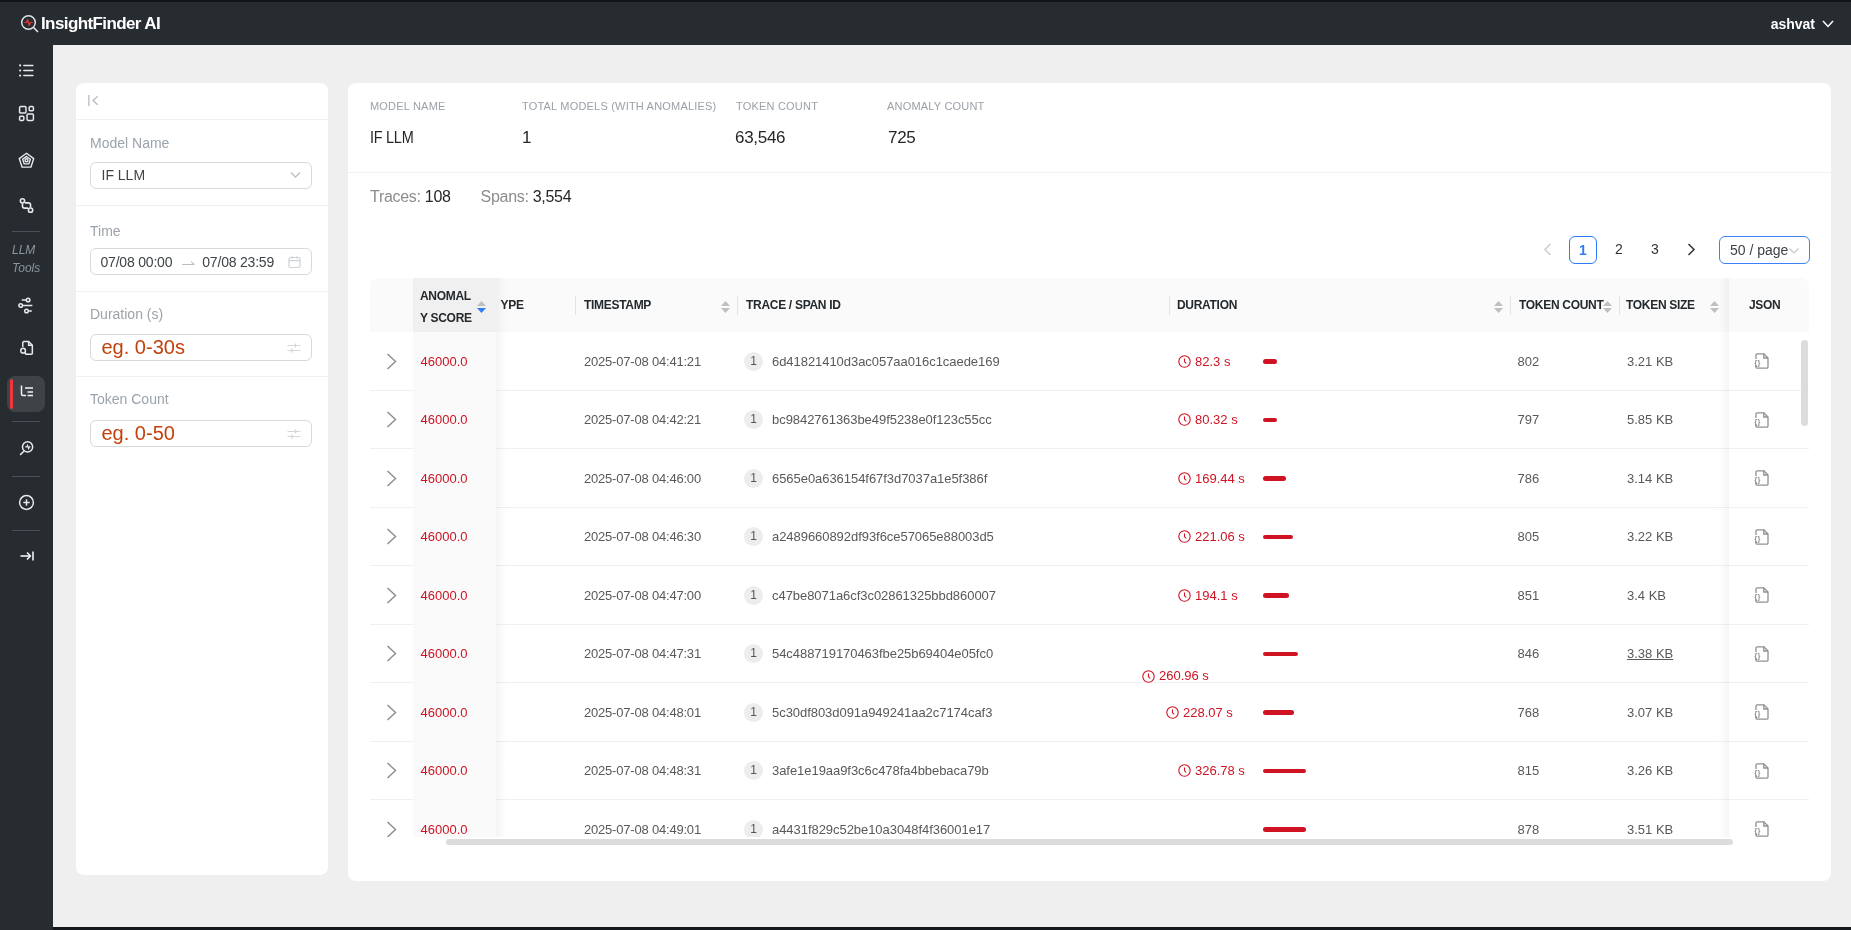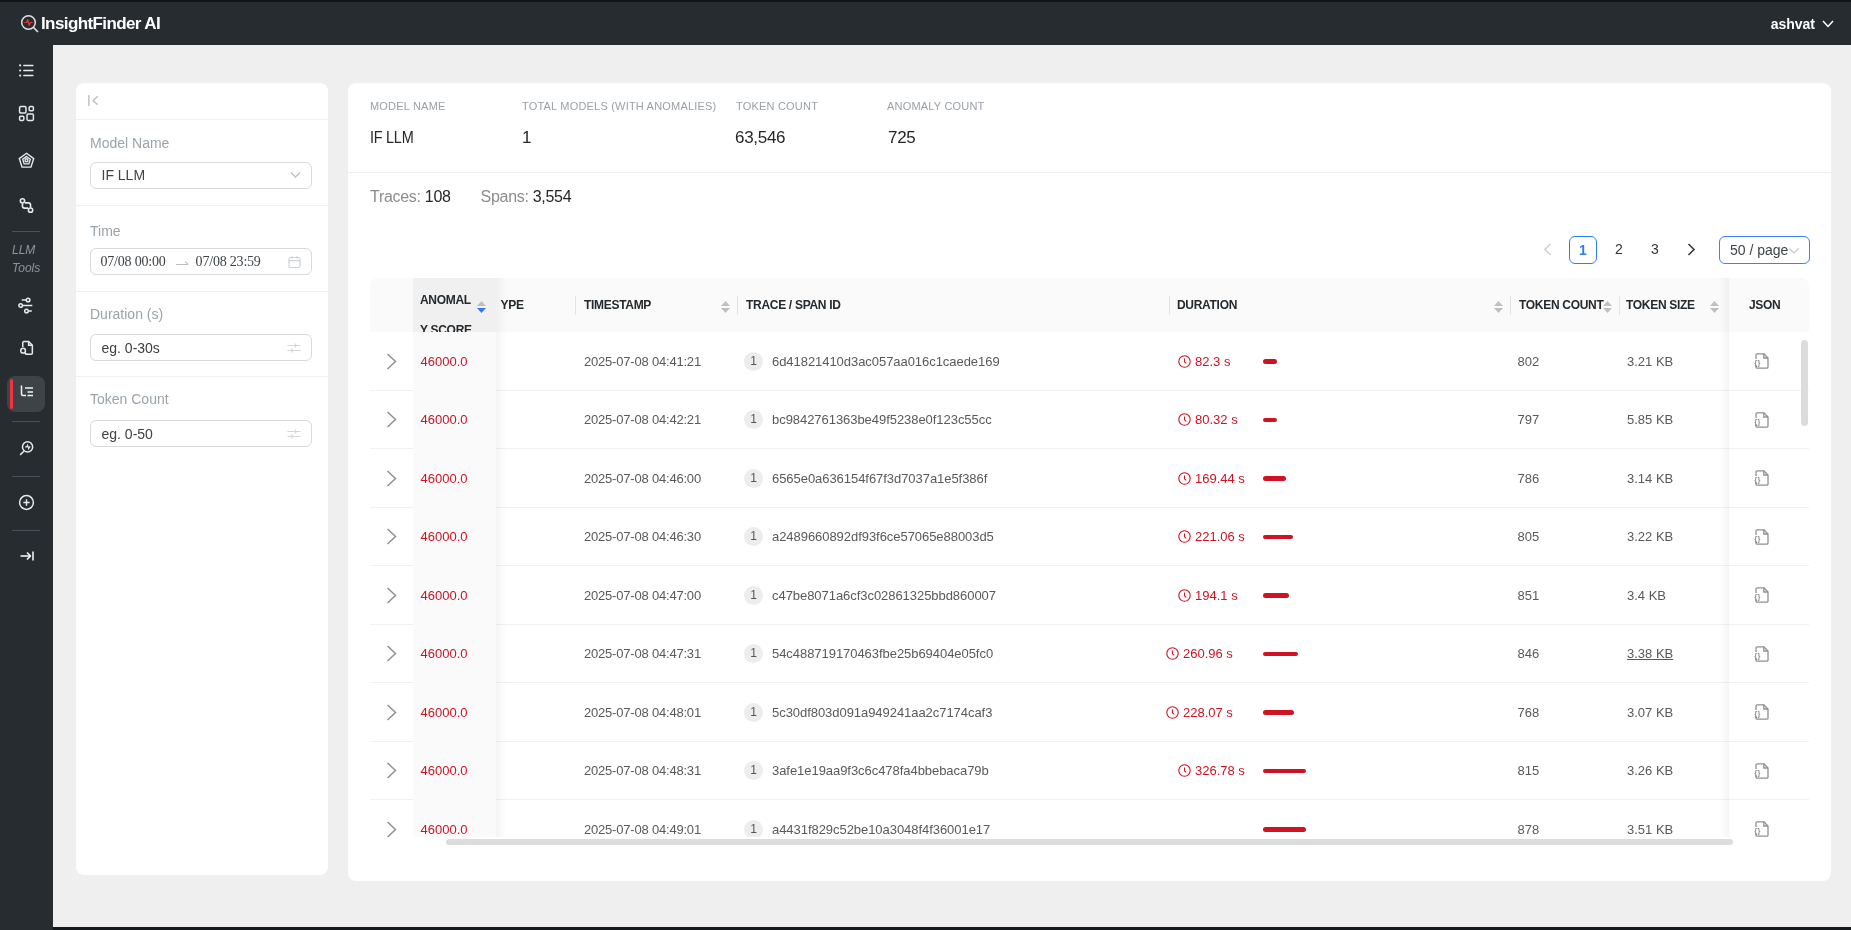--- a/index.html
+++ b/index.html
@@ -16,21 +16,21 @@
 .side-ic { position:absolute; left:0; width:53px; display:flex; justify-content:center; }
 .side-div { position:absolute; left:12px; width:28px; border-top:1px solid #4a5055; }
 .llm-tools { position:absolute; left:12px; top:196px; color:#8e959b; font-size:12px; font-style:italic; line-height:18px; }
 .sel-box { position:absolute; left:7px; top:331px; width:38px; height:36px; background:#3e4347; border-radius:8px; }
 .sel-red { position:absolute; left:10px; top:334px; width:3px; height:30px; background:#f5333f; border-radius:2px; }
 
 .filter { position:absolute; left:76px; top:83px; width:252px; height:792px; background:#fff; border-radius:8px; }
 .fdiv { position:absolute; left:0; width:252px; border-top:1px solid #f0f0f0; }
 .flabel { position:absolute; left:14px; color:#9ba3ab; font-size:14px; }
 .fbox { position:absolute; left:13.5px; width:222px; height:27px; border:1px solid #d9d9d9; border-radius:6px; display:flex; align-items:center; padding:0 11px; }
-.fbox .ph { color:#404040; font-size:14px; }
+.fbox .ph { color:#c2410c; font-size:20px; }
 .fbox .val { color:#3e4347; font-size:14px; }
 .fbox .right-ic { position:absolute; right:10px; top:50%; transform:translateY(-50%); }
 
 .main { position:absolute; left:348px; top:83px; width:1483px; height:798px; background:#fff; border-radius:8px; }
 .stat-label { position:absolute; top:100px; color:#9aa1a8; font-size:11px; letter-spacing:0.2px; }
 .stat-value { position:absolute; top:128px; color:#242628; font-size:17px; letter-spacing:-0.3px; }
 .stats-div { position:absolute; left:348px; top:172px; width:1483px; border-top:1px solid #f0f0f0; }
 .traces-line { position:absolute; left:370px; top:188px; font-size:16px; color:#8c8c8c; letter-spacing:-0.3px; }
 .traces-line b { color:#262626; font-weight:normal; }
 .pag-item { position:absolute; top:0; width:28px; height:28px; line-height:26px; text-align:center; font-size:14px; color:#333; }
@@ -158,21 +158,21 @@
   <div class="fdiv" style="top:36px;"></div>
   <div class="flabel" style="top:52px;">Model Name</div>
   <div class="fbox" style="top:78.5px;">
     <span class="val">IF LLM</span>
     <svg class="right-ic" width="11" height="7" viewBox="0 0 11 7">
         <path d="M1 1 L5.5 5.5 L10 1" fill="none" stroke="#bfbfbf" stroke-width="1.3"></path>
       </svg>
   </div>
   <div class="fdiv" style="top:122px;"></div>
   <div class="flabel" style="top:140px;">Time</div>
-  <div class="fbox" style="top:165px;padding:0 10px;font-family:Liberation Serif, serif;">
+  <div class="fbox" style="top:165px;padding:0 10px;">
     <span class="val" style="letter-spacing:-0.2px;">07/08 00:00</span>
     <svg style="margin:3px 6px 0 9px;" width="15" height="9" viewBox="0 0 15 9">
         <path d="M1 5.5 H13 M10.2 2.6 L13.3 5.7" fill="none" stroke="#b9bfc4" stroke-width="1.1"></path>
       </svg>
     <span class="val" style="letter-spacing:-0.2px;">07/08 23:59</span>
     <svg class="right-ic" width="13" height="13" viewBox="0 0 13 13" fill="none" stroke="#ced3d7" stroke-width="1.2">
       <rect x="1" y="2" width="11" height="10" rx="1.5"></rect>
       <path d="M1 5.2 H12 M4 0.8 V3.2 M9 0.8 V3.2"></path>
     </svg>
   </div>
@@ -220,21 +220,21 @@
 <div class="pag-select">50 / page
   <svg style="position:absolute;right:10px;top:11px;" width="10" height="6" viewBox="0 0 10 6">
       <path d="M0.5 0.5 L5 5 L9.5 0.5" fill="none" stroke="#c3c8cc" stroke-width="1.2"></path>
     </svg>
 </div>
 
 <div class="table" id="tbl">
     <div class="thead">
       <div style="position:absolute;left:43px;top:0;width:82.5px;height:54px;background:#f0f0f0;"></div>
       <div class="fixshadow" style="height:54px;"></div>
-      <div class="th" style="left:50px;top:7px;height:auto;display:block;line-height:30px;">ANOMAL<br>Y SCORE</div>
+      <div class="th" style="left:50px;top:7px;height:auto;display:block;line-height:22px;">ANOMAL<br>Y SCORE</div>
       <div style="position:absolute;left:107px;top:22.5px;line-height:0;"><svg width="9" height="5" viewBox="0 0 9 5">
           <path d="M4.5 0 L9 5 H0 Z" fill="#bfbfbf"></path>
         </svg></div>
       <div style="position:absolute;left:107px;top:29.5px;line-height:0;"><svg width="9" height="5" viewBox="0 0 9 5">
           <path d="M4.5 5 L0 0 H9 Z" fill="#2f7cf6"></path>
         </svg></div>
       <div class="th" style="left:130.5px;">YPE</div>
       <div class="th" style="left:214px;">TIMESTAMP</div>
       <div style="position:absolute;left:351px;top:22.5px;line-height:0;"><svg width="9" height="5" viewBox="0 0 9 5">
           <path d="M4.5 0 L9 5 H0 Z" fill="#bfbfbf"></path>
@@ -419,21 +419,21 @@
           <svg width="13" height="19" viewBox="0 0 13 19">
             <path d="M2.5 2 L10.5 9.5 L2.5 17" fill="none" stroke="#909090" stroke-width="1.5"></path>
           </svg>
         </div>
         <div class="cell score" style="left:50.5px;">46000.0</div>
         <div class="cell" style="left:214px;letter-spacing:-0.2px;">2025-07-08 04:47:31</div>
         <div class="cell" style="left:374px;">
           <span class="badge">1</span>
           <span style="letter-spacing:-0.05px;">54c488719170463fbe25b69404e05fc0</span>
         </div>
-        <div class="cell score" style="left:796px;"><svg width="13" height="13" viewBox="0 0 13 13" style="margin-right:4px;">
+        <div class="cell score" style="left:772px;align-items:flex-end;"><svg width="13" height="13" viewBox="0 0 13 13" style="margin-right:4px;">
             <circle cx="6.5" cy="6.5" r="5.7" fill="none" stroke="#cf1322" stroke-width="1.1"></circle>
             <path d="M6.5 3.5 V6.8 L8.3 8.3" fill="none" stroke="#cf1322" stroke-width="1.1"></path>
           </svg>260.96 s</div>
         <div class="bar" style="width:35px;"></div>
         <div class="cell" style="left:1147.5px;">846</div>
         <div class="cell" style="left:1257px;text-decoration:underline;">3.38 KB</div>
         <div class="cell" style="left:1384px;">
           <svg width="16" height="18" viewBox="0 0 16 18" fill="none" stroke="#909090" stroke-width="1.3">
             <path d="M2 7 V3 a1.2 1.2 0 0 1 1.2 -1.2 H9.8 L14 6 V15 a1.2 1.2 0 0 1 -1.2 1.2 H3.2 A1.2 1.2 0 0 1 2 15 V13" stroke-linejoin="round"></path>
             <path d="M9.8 1.8 V6 H14"></path>

